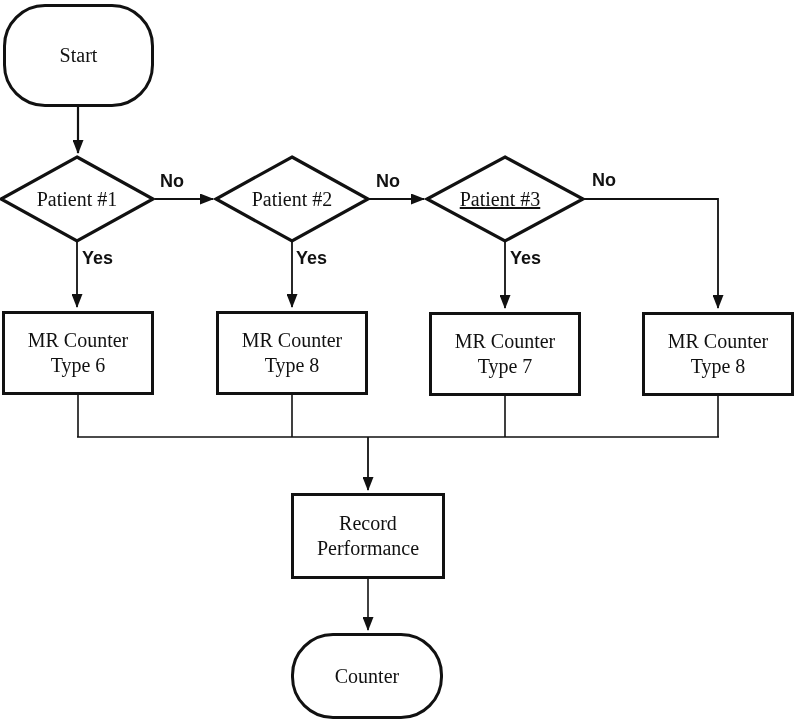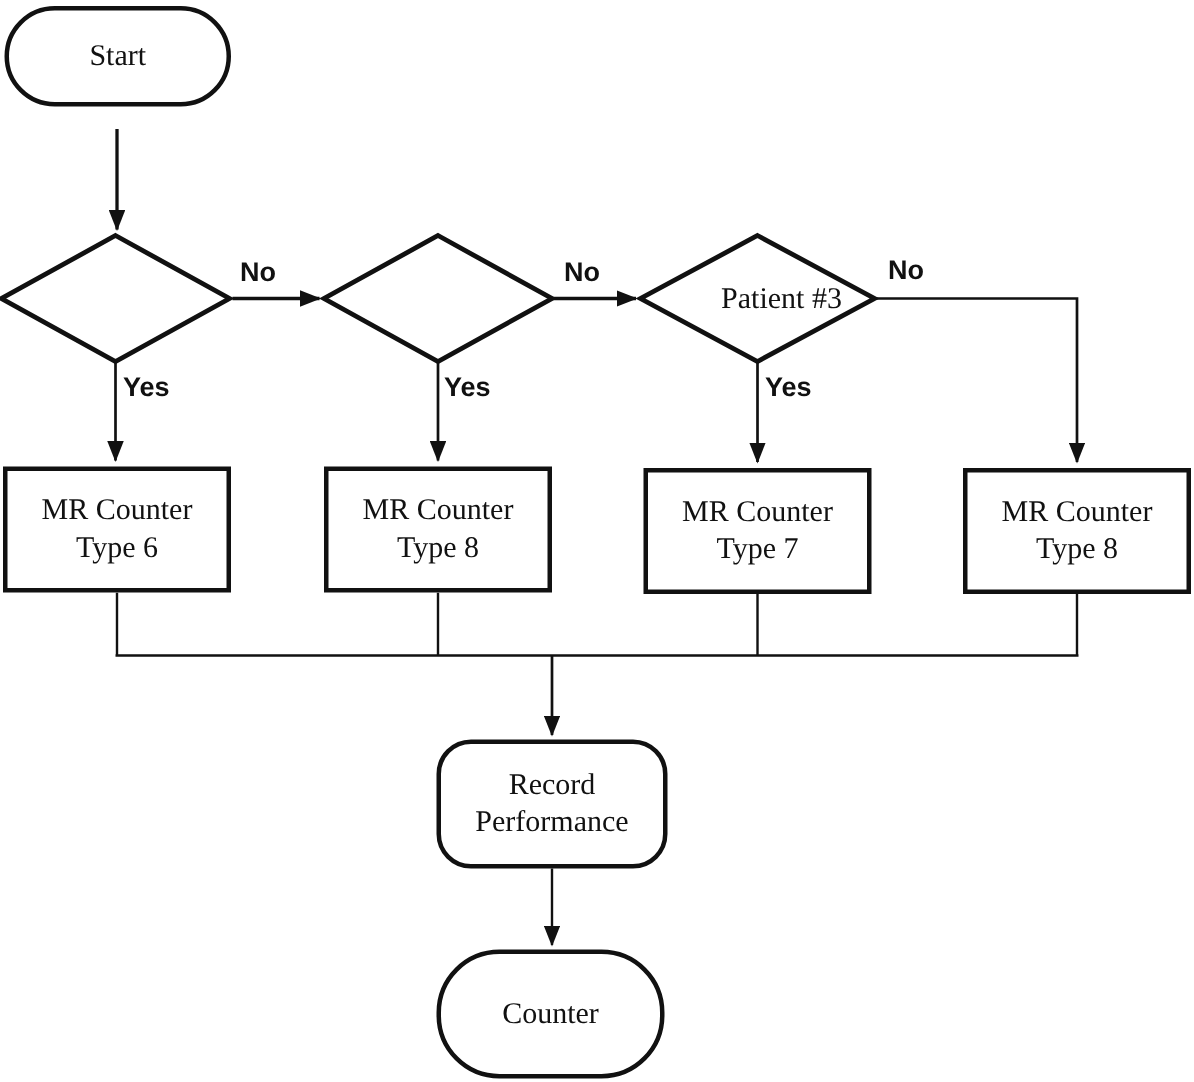--- a/index.html
+++ b/index.html
@@ -33,21 +33,20 @@
     text-align: center;
     color: #111111;
     font-size: 20px;
     line-height: 1.25;
   }
   .stadium {
     border-radius: 42px;
   }
   .rect-thick {
     border-width: 3.5px;
-    border-radius: 23px;
   }
   .diamond-label {
     position: absolute;
     z-index: 2;
     width: 140px;
     text-align: center;
     color: #111111;
     font-size: 20px;
     line-height: 24px;
   }
@@ -91,25 +90,27 @@
 
     <path d="M368,437 V490" stroke="#111111" stroke-width="1.8" fill="none" marker-end="url(#arrow)"></path>
 
     <path d="M368,579 V630" stroke="#111111" stroke-width="1.6" fill="none" marker-end="url(#arrow)"></path>
 
     <polygon points="77,157 153,199 77,241 1,199" fill="#ffffff" stroke="#111111" stroke-width="3.2"></polygon>
     <polygon points="292,157 368,199 292,241 216,199" fill="#ffffff" stroke="#111111" stroke-width="3.2"></polygon>
     <polygon points="505,157 583,199 505,241 427,199" fill="#ffffff" stroke="#111111" stroke-width="3.2"></polygon>
   </svg>
 
-  <div class="node stadium" style="left:3px; top:4px; width:151px; height:67px;">
+  <div class="node stadium" style="left:3px; top:4px; width:151px; height:103px;">
     <span>Start</span>
   </div>
 
-  <div class="diamond-label" style="left:451px; top:187px;">Patient #3</div>
+  <div class="diamond-label" style="left:7px; top:187px;">Patient #1</div>
+  <div class="diamond-label" style="left:222px; top:187px;">Patient #2</div>
+  <div class="diamond-label" style="left:430px; top:187px;text-decoration:underline;">Patient #3</div>
 
   <div class="edge-label" style="left:160px; top:171px;">No</div>
   <div class="edge-label" style="left:376px; top:171px;">No</div>
   <div class="edge-label" style="left:592px; top:170px;">No</div>
   <div class="edge-label" style="left:82px; top:248px;">Yes</div>
   <div class="edge-label" style="left:296px; top:248px;">Yes</div>
   <div class="edge-label" style="left:510px; top:248px;">Yes</div>
 
   <div class="node" style="left:2px; top:311px; width:152px; height:84px;">
     <span>

